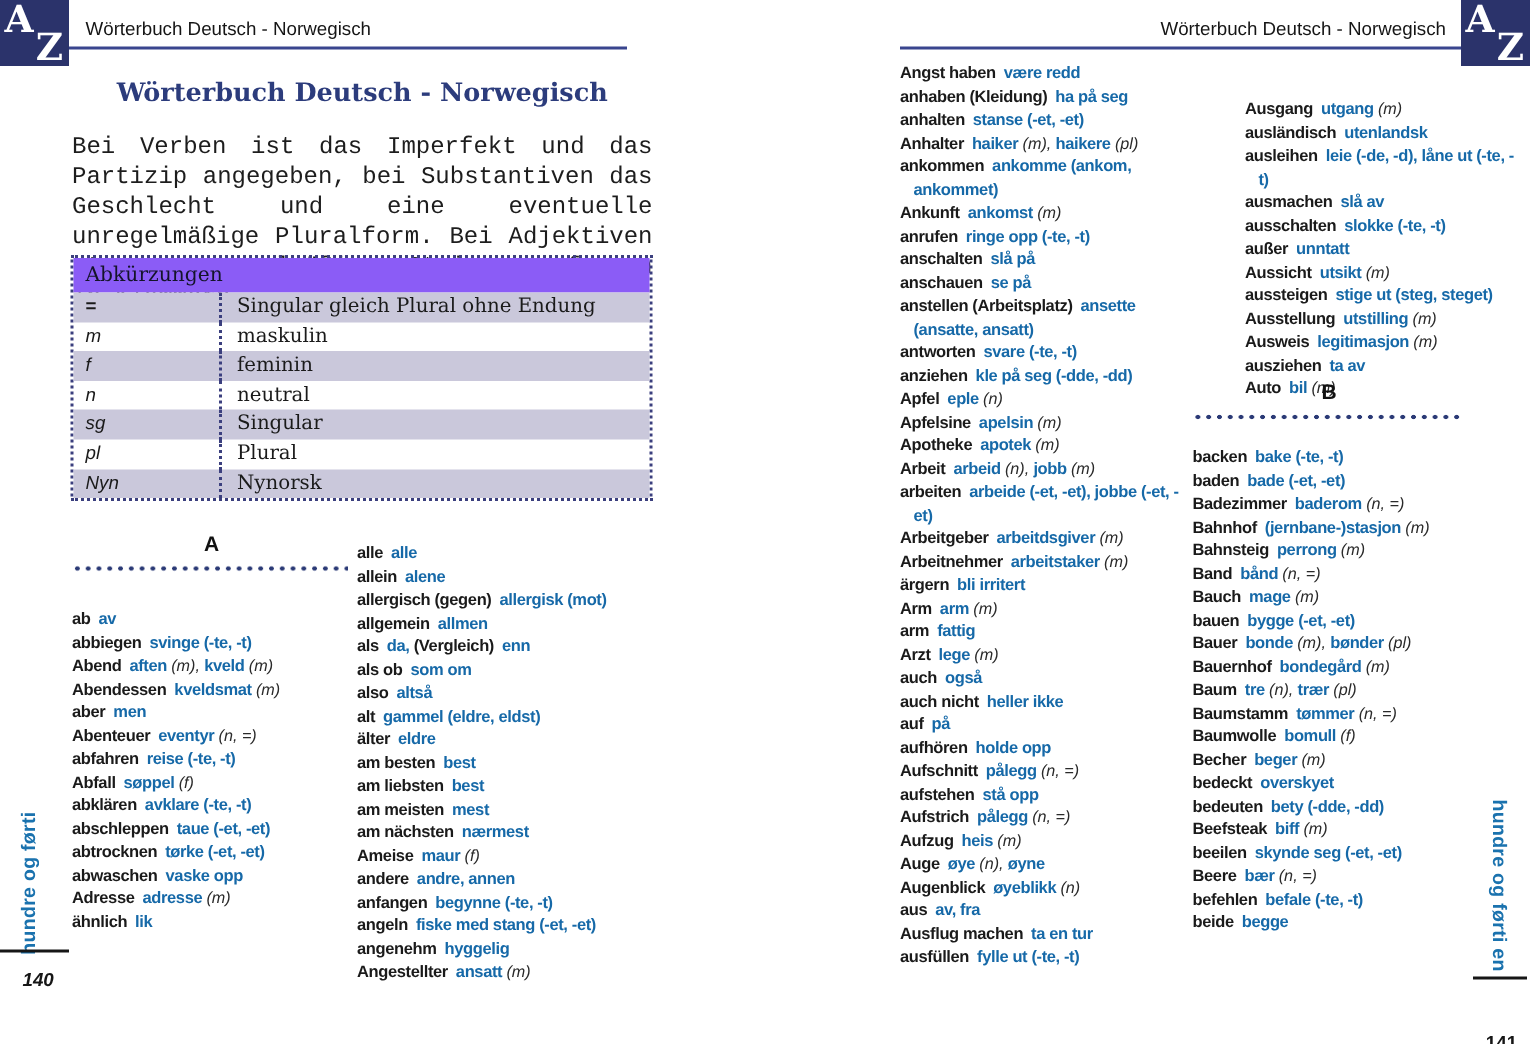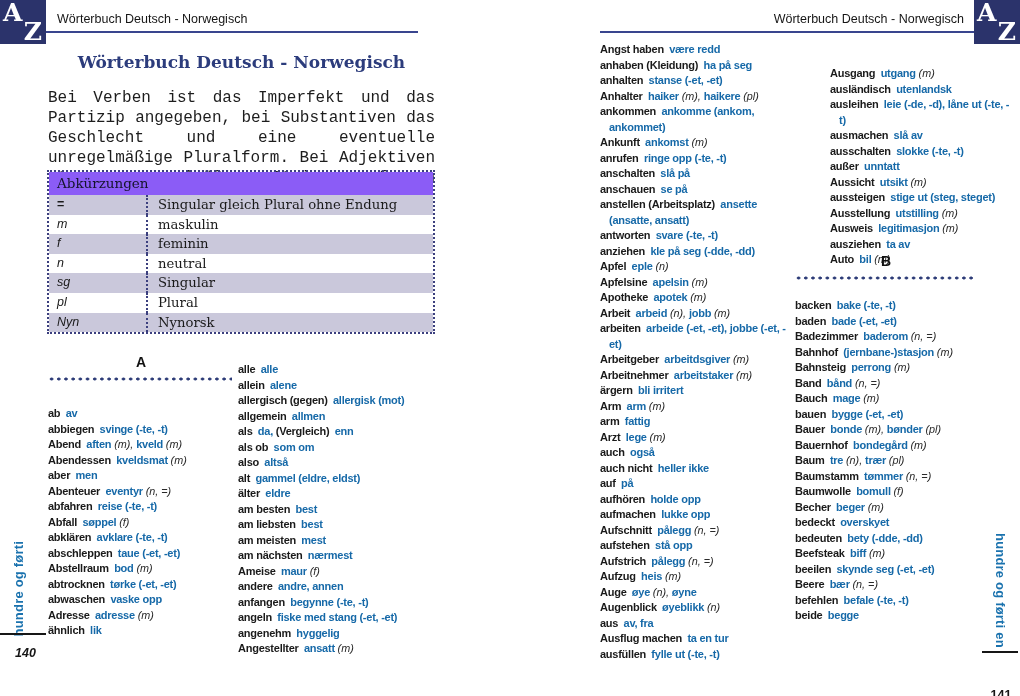--- a/index.html
+++ b/index.html
@@ -98,21 +98,20 @@
     <div class="entry"><span class="seg-d">ab</span> <span class="seg-n">av</span> </div>
     <div class="entry"><span class="seg-d">abbiegen</span> <span class="seg-n">svinge (-te, -t)</span> </div>
     <div class="entry"><span class="seg-d">Abend</span> <span class="seg-n">aften</span> <span class="seg-g">(m),</span> <span class="seg-n">kveld</span> <span class="seg-g">(m)</span> </div>
     <div class="entry"><span class="seg-d">Abendessen</span> <span class="seg-n">kveldsmat</span> <span class="seg-g">(m)</span> </div>
     <div class="entry"><span class="seg-d">aber</span> <span class="seg-n">men</span> </div>
     <div class="entry"><span class="seg-d">Abenteuer</span> <span class="seg-n">eventyr</span> <span class="seg-g">(n, =)</span> </div>
     <div class="entry"><span class="seg-d">abfahren</span> <span class="seg-n">reise (-te, -t)</span> </div>
     <div class="entry"><span class="seg-d">Abfall</span> <span class="seg-n">søppel</span> <span class="seg-g">(f)</span> </div>
     <div class="entry"><span class="seg-d">abklären</span> <span class="seg-n">avklare (-te, -t)</span> </div>
     <div class="entry"><span class="seg-d">abschleppen</span> <span class="seg-n">taue (-et, -et)</span> </div>
-    <div class="entry"><span class="seg-d">Abstellraum</span> <span class="seg-n">bod</span> <span class="seg-g">(m)</span> </div>
     <div class="entry"><span class="seg-d">abtrocknen</span> <span class="seg-n">tørke (-et, -et)</span> </div>
     <div class="entry"><span class="seg-d">abwaschen</span> <span class="seg-n">vaske opp</span> </div>
     <div class="entry"><span class="seg-d">Adresse</span> <span class="seg-n">adresse</span> <span class="seg-g">(m)</span> </div>
     <div class="entry"><span class="seg-d">ähnlich</span> <span class="seg-n">lik</span> </div>
   </div>
 <div class="col" style="left:238px;top:362px;width:200px;">
     <div class="entry"><span class="seg-d">alle</span> <span class="seg-n">alle</span> </div>
     <div class="entry"><span class="seg-d">allein</span> <span class="seg-n">alene</span> </div>
     <div class="entry"><span class="seg-d">allergisch (gegen)</span> <span class="seg-n">allergisk (mot)</span> </div>
     <div class="entry"><span class="seg-d">allgemein</span> <span class="seg-n">allmen</span> </div>
@@ -167,21 +166,20 @@
     <div class="entry"><span class="seg-d">Arbeitgeber</span> <span class="seg-n">arbeitdsgiver</span> <span class="seg-g">(m)</span> </div>
     <div class="entry"><span class="seg-d">Arbeitnehmer</span> <span class="seg-n">arbeitstaker</span> <span class="seg-g">(m)</span> </div>
     <div class="entry"><span class="seg-d">ärgern</span> <span class="seg-n">bli irritert</span> </div>
     <div class="entry"><span class="seg-d">Arm</span> <span class="seg-n">arm</span> <span class="seg-g">(m)</span> </div>
     <div class="entry"><span class="seg-d">arm</span> <span class="seg-n">fattig</span> </div>
     <div class="entry"><span class="seg-d">Arzt</span> <span class="seg-n">lege</span> <span class="seg-g">(m)</span> </div>
     <div class="entry"><span class="seg-d">auch</span> <span class="seg-n">også</span> </div>
     <div class="entry"><span class="seg-d">auch nicht</span> <span class="seg-n">heller ikke</span> </div>
     <div class="entry"><span class="seg-d">auf</span> <span class="seg-n">på</span> </div>
     <div class="entry"><span class="seg-d">aufhören</span> <span class="seg-n">holde opp</span> </div>
-    <div class="entry"><span class="seg-d">aufmachen</span> <span class="seg-n">lukke opp</span> </div>
     <div class="entry"><span class="seg-d">Aufschnitt</span> <span class="seg-n">pålegg</span> <span class="seg-g">(n, =)</span> </div>
     <div class="entry"><span class="seg-d">aufstehen</span> <span class="seg-n">stå opp</span> </div>
     <div class="entry"><span class="seg-d">Aufstrich</span> <span class="seg-n">pålegg</span> <span class="seg-g">(n, =)</span> </div>
     <div class="entry"><span class="seg-d">Aufzug</span> <span class="seg-n">heis</span> <span class="seg-g">(m)</span> </div>
     <div class="entry"><span class="seg-d">Auge</span> <span class="seg-n">øye</span> <span class="seg-g">(n),</span> <span class="seg-n">øyne</span> </div>
     <div class="entry"><span class="seg-d">Augenblick</span> <span class="seg-n">øyeblikk</span> <span class="seg-g">(n)</span> </div>
     <div class="entry"><span class="seg-d">aus</span> <span class="seg-n">av, fra</span> </div>
     <div class="entry"><span class="seg-d">Ausflug machen</span> <span class="seg-n">ta en tur</span> </div>
     <div class="entry"><span class="seg-d">ausfüllen</span> <span class="seg-n">fylle ut (-te, -t)</span> </div>
   </div>

